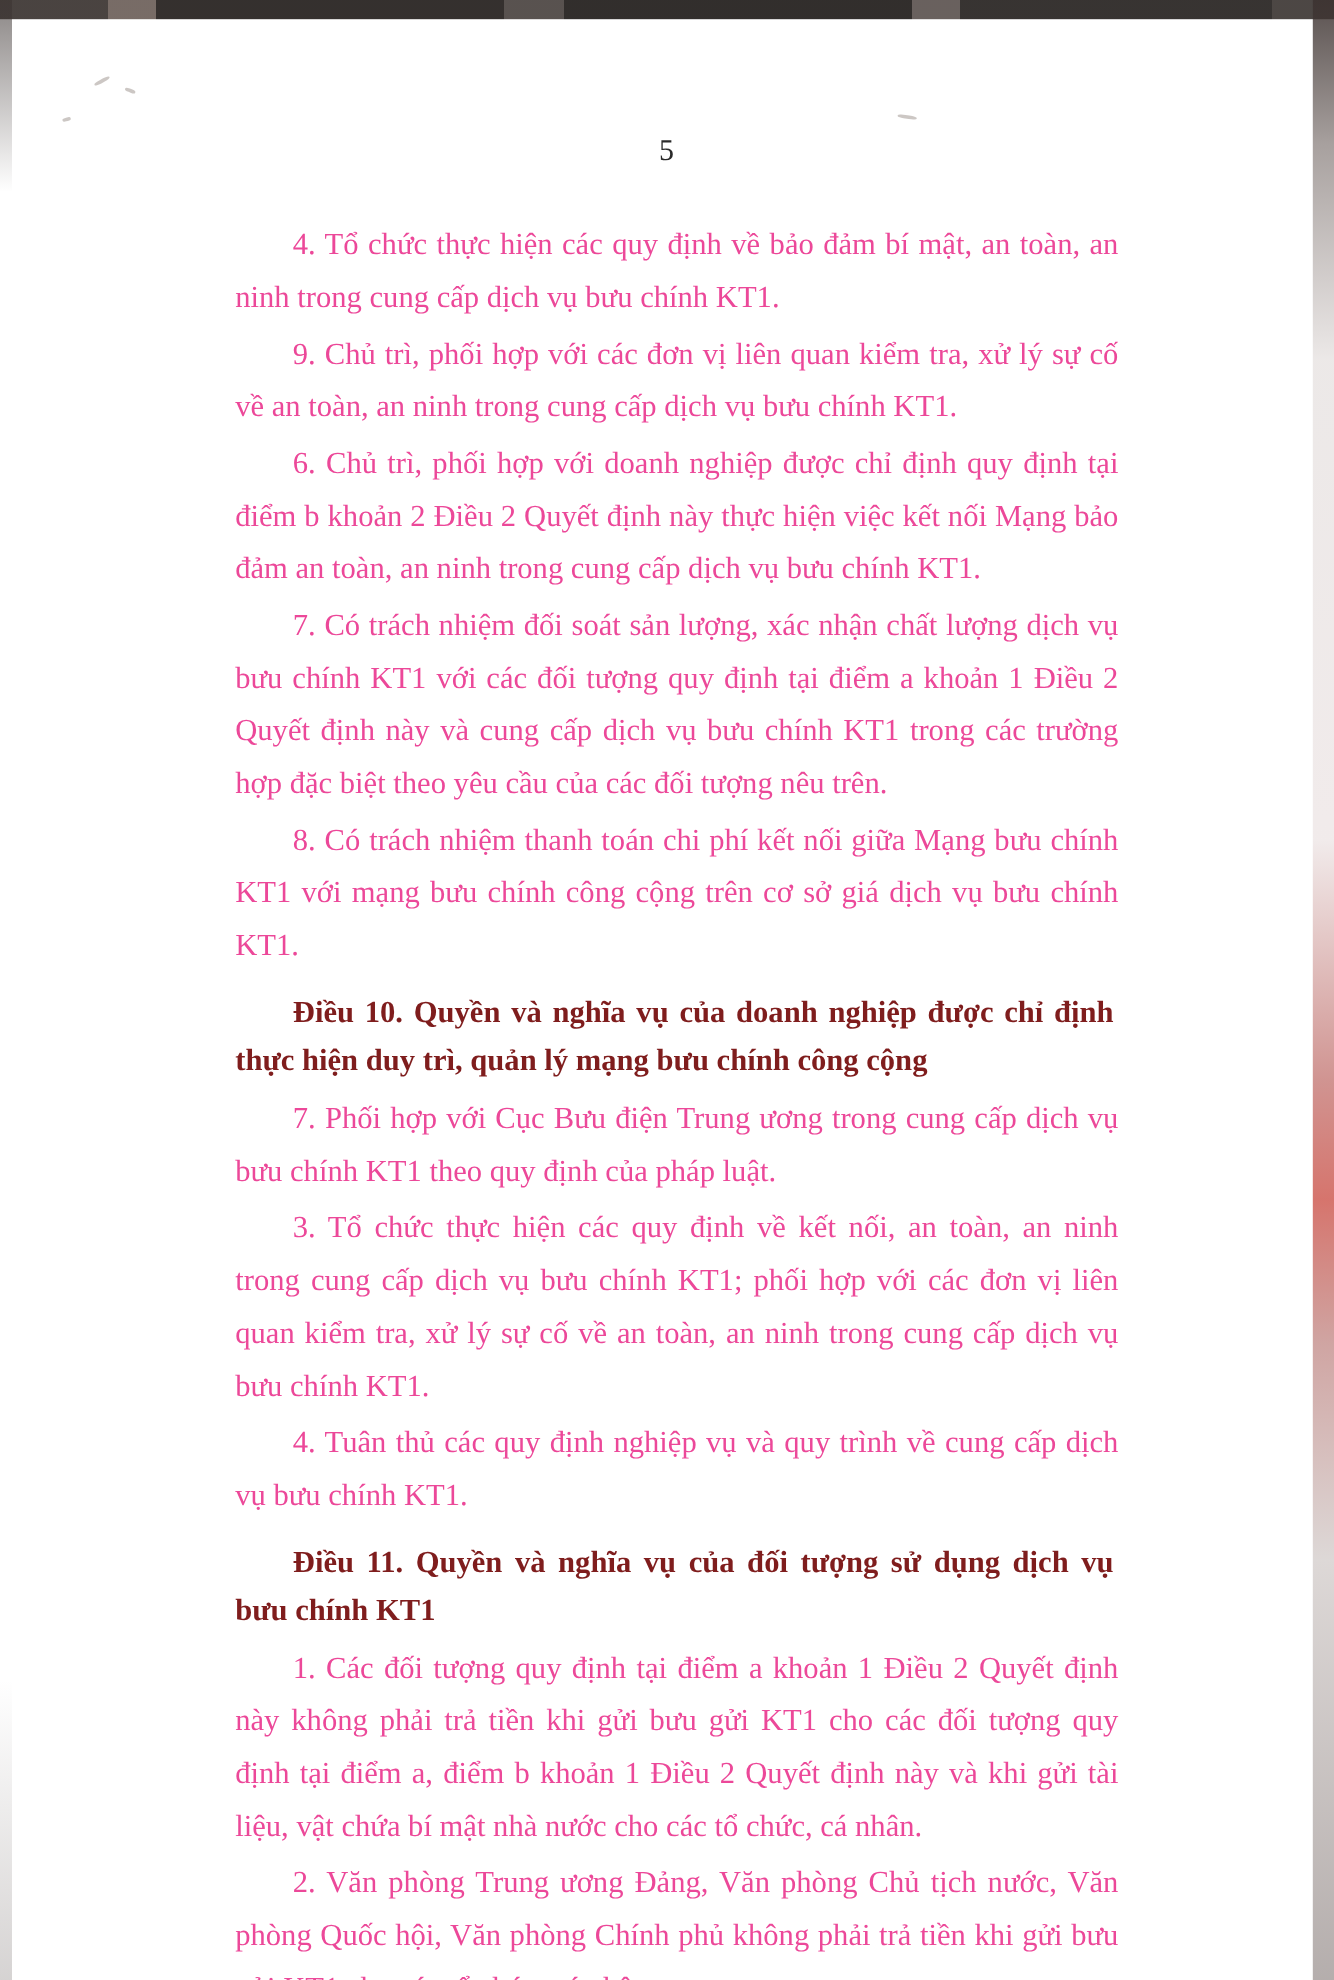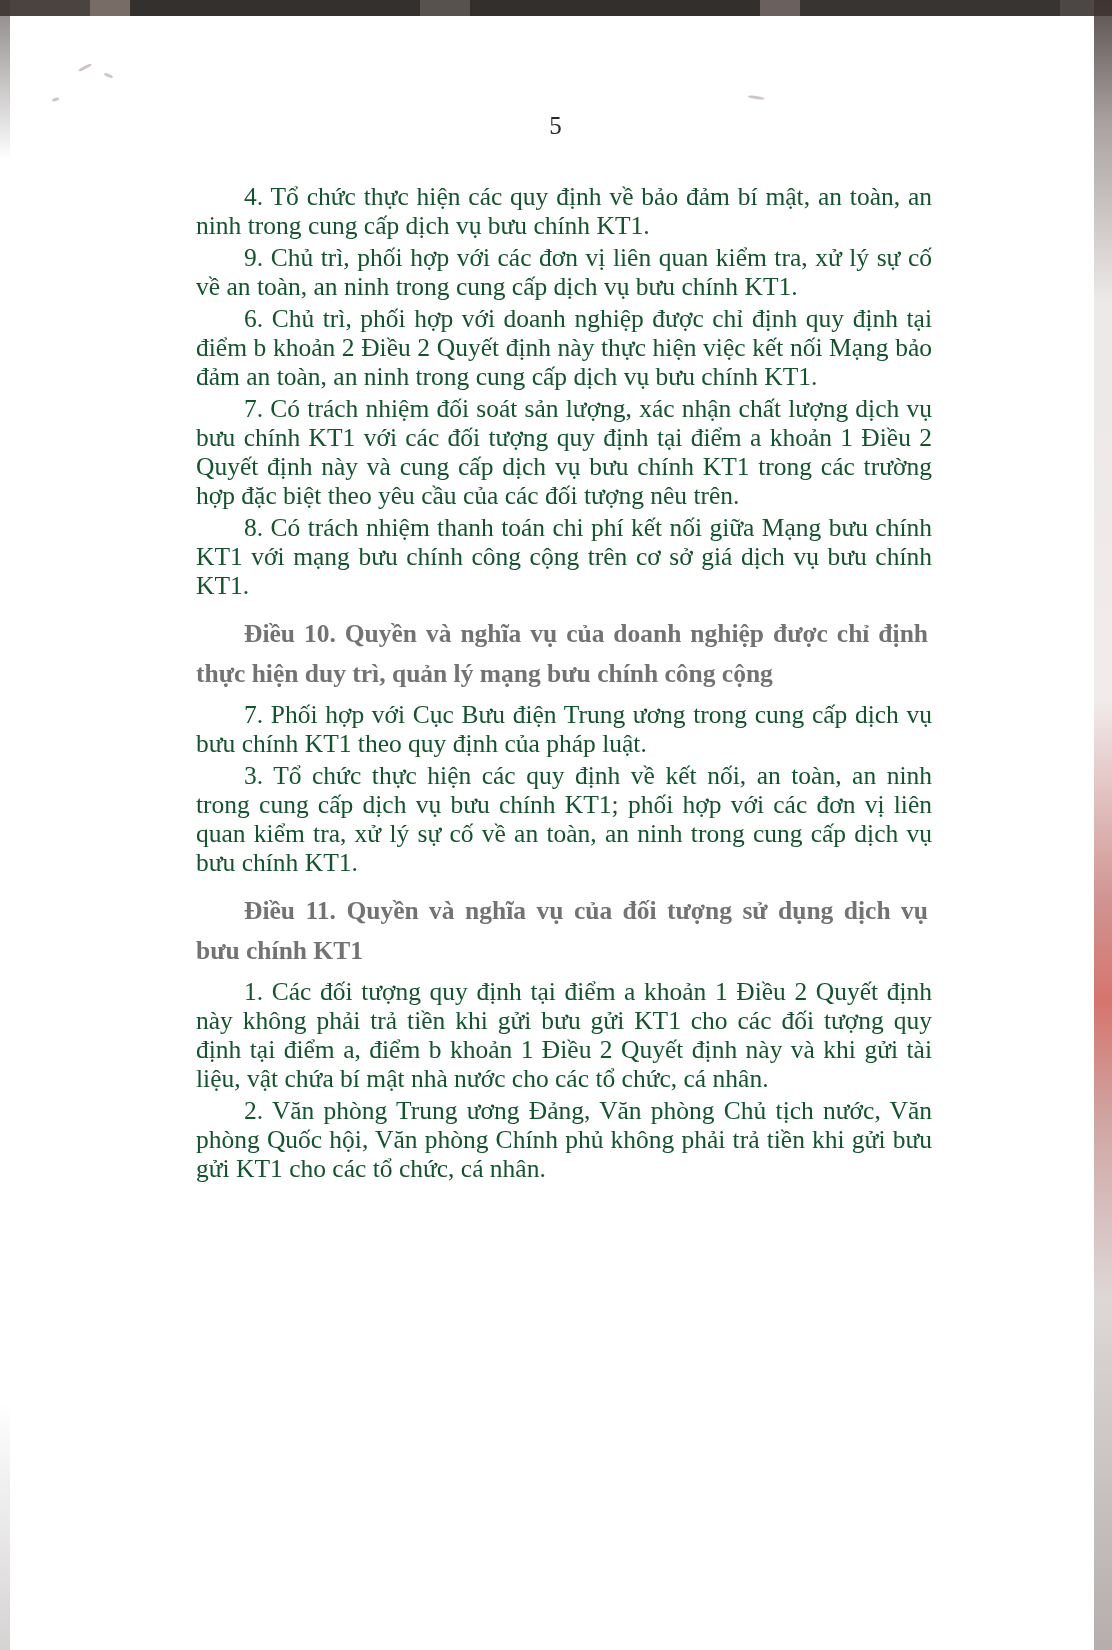--- a/index.html
+++ b/index.html
@@ -75,34 +75,34 @@
   }
   .content {
     position: absolute;
     top: 182px;
     left: 196px;
     width: 736px;
   }
   p.para {
     margin: 0 0 3px 0;
     font-size: 25.5px;
-    line-height: 29px;
+    line-height: 44px;
     text-align: justify;
     text-justify: inter-word;
     text-indent: 48px;
-    color: #14532d;
+    color: #ec4899;
   }
   p.heading {
     margin: 14px 4px 6px 0;
     font-size: 25.5px;
     line-height: 40px;
     font-weight: bold;
     text-align: justify;
     text-indent: 48px;
-    color: #737373;
+    color: #7f1d1d;
   }
 </style>
 </head>
 <body>
 
 <div class="page">
 
   <div class="scan-top-bar"></div>
   <div class="scan-left-edge"></div>
   <div class="scan-right-edge"></div>
@@ -116,18 +116,19 @@
 
   <div class="content">
     <p class="para">4. Tổ chức thực hiện các quy định về bảo đảm bí mật, an toàn, an ninh trong cung cấp dịch vụ bưu chính KT1.</p>
     <p class="para">9. Chủ trì, phối hợp với các đơn vị liên quan kiểm tra, xử lý sự cố về an toàn, an ninh trong cung cấp dịch vụ bưu chính KT1.</p>
     <p class="para">6. Chủ trì, phối hợp với doanh nghiệp được chỉ định quy định tại điểm b khoản 2 Điều 2 Quyết định này thực hiện việc kết nối Mạng bảo đảm an toàn, an ninh trong cung cấp dịch vụ bưu chính KT1.</p>
     <p class="para">7. Có trách nhiệm đối soát sản lượng, xác nhận chất lượng dịch vụ bưu chính KT1 với các đối tượng quy định tại điểm a khoản 1 Điều 2 Quyết định này và cung cấp dịch vụ bưu chính KT1 trong các trường hợp đặc biệt theo yêu cầu của các đối tượng nêu trên.</p>
     <p class="para">8. Có trách nhiệm thanh toán chi phí kết nối giữa Mạng bưu chính KT1 với mạng bưu chính công cộng trên cơ sở giá dịch vụ bưu chính KT1.</p>
     <p class="heading">Điều 10. Quyền và nghĩa vụ của doanh nghiệp được chỉ định thực hiện duy trì, quản lý mạng bưu chính công cộng</p>
     <p class="para">7. Phối hợp với Cục Bưu điện Trung ương trong cung cấp dịch vụ bưu chính KT1 theo quy định của pháp luật.</p>
     <p class="para">3. Tổ chức thực hiện các quy định về kết nối, an toàn, an ninh trong cung cấp dịch vụ bưu chính KT1; phối hợp với các đơn vị liên quan kiểm tra, xử lý sự cố về an toàn, an ninh trong cung cấp dịch vụ bưu chính KT1.</p>
+    <p class="para">4. Tuân thủ các quy định nghiệp vụ và quy trình về cung cấp dịch vụ bưu chính KT1.</p>
     <p class="heading">Điều 11. Quyền và nghĩa vụ của đối tượng sử dụng dịch vụ bưu chính KT1</p>
     <p class="para">1. Các đối tượng quy định tại điểm a khoản 1 Điều 2 Quyết định này không phải trả tiền khi gửi bưu gửi KT1 cho các đối tượng quy định tại điểm a, điểm b khoản 1 Điều 2 Quyết định này và khi gửi tài liệu, vật chứa bí mật nhà nước cho các tổ chức, cá nhân.</p>
     <p class="para">2. Văn phòng Trung ương Đảng, Văn phòng Chủ tịch nước, Văn phòng Quốc hội, Văn phòng Chính phủ không phải trả tiền khi gửi bưu gửi KT1 cho các tổ chức, cá nhân.</p>
   </div>
 
 </div>
 
 </body></html>

